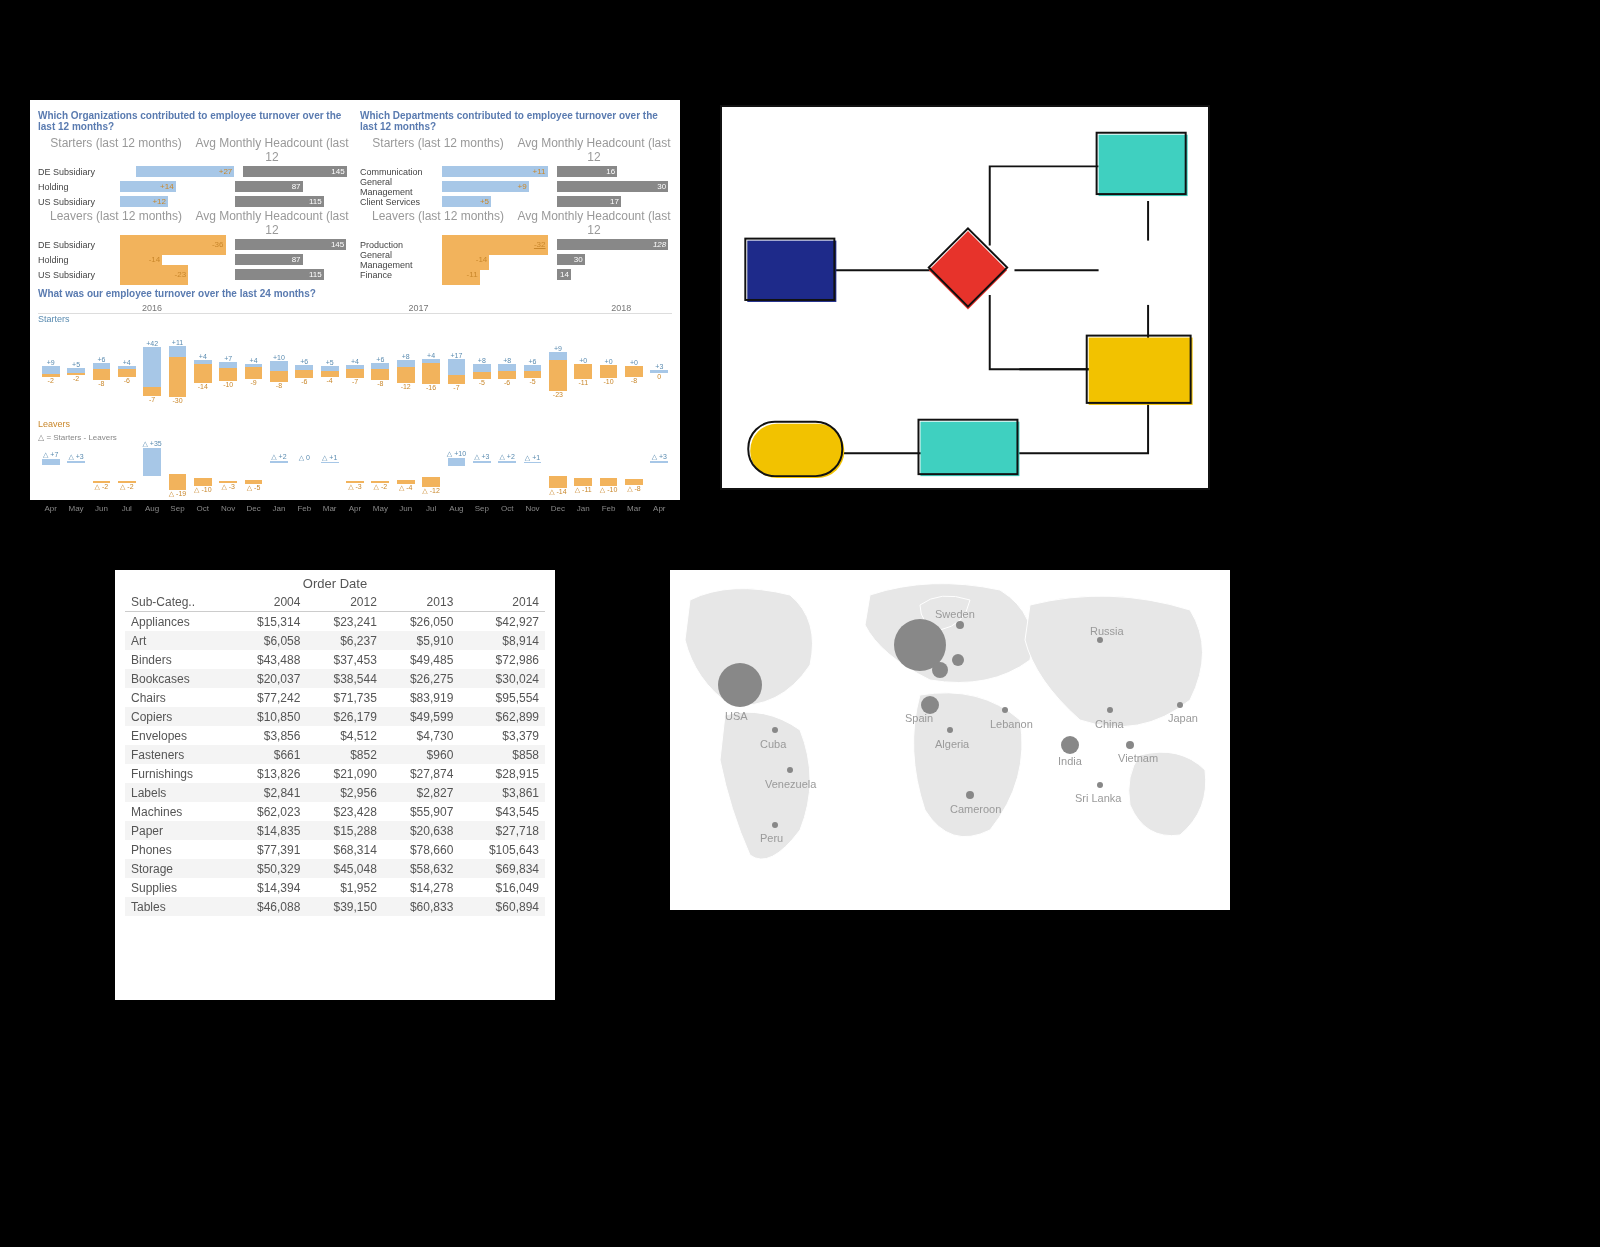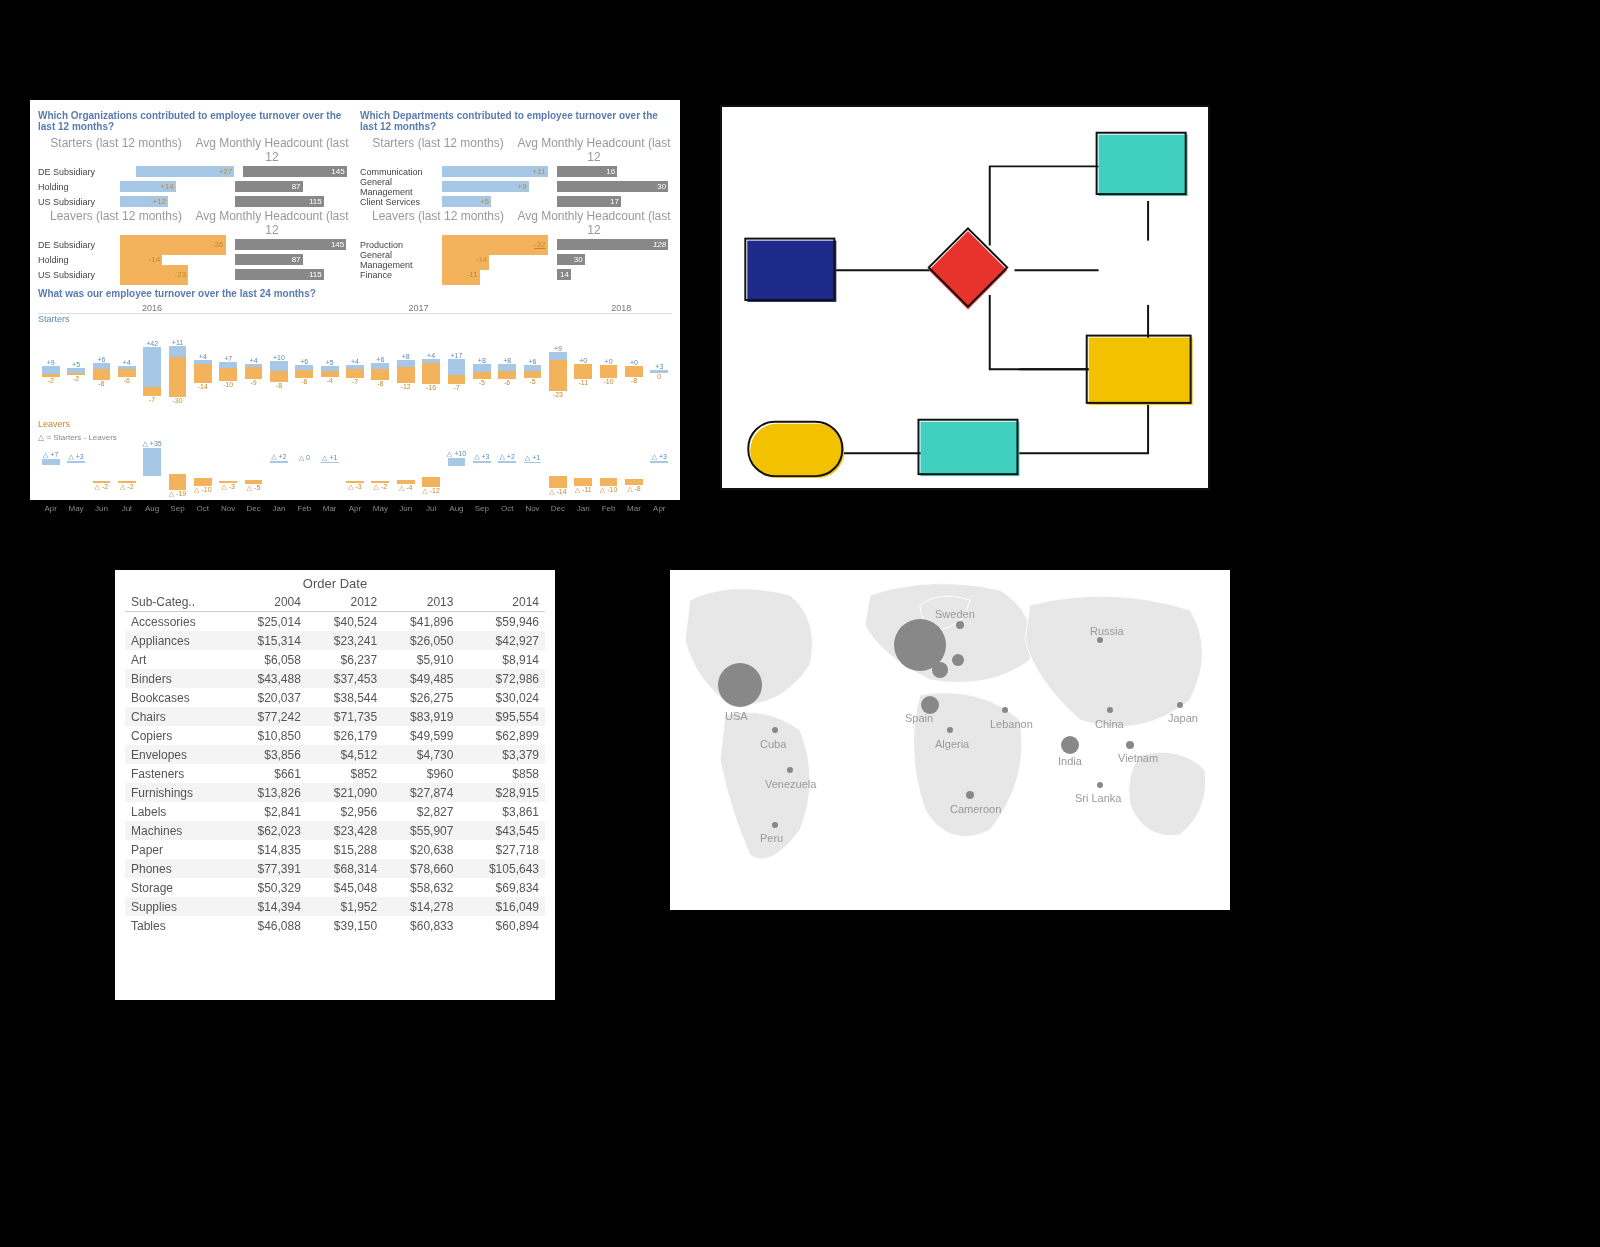--- a/index.html
+++ b/index.html
@@ -559,27 +559,20 @@
         <tr id="thead-row">
           <th>Sub-Categ..</th>
           <th>2004</th>
           <th>2012</th>
           <th>2013</th>
           <th>2014</th>
         </tr>
       </thead>
     <tbody id="tbody">
         <tr>
-          <td>Accessories</td>
-          <td>$25,014</td>
-          <td>$40,524</td>
-          <td>$41,896</td>
-          <td>$59,946</td>
-        </tr>
-        <tr>
           <td>Appliances</td>
           <td>$15,314</td>
           <td>$23,241</td>
           <td>$26,050</td>
           <td>$42,927</td>
         </tr>
         <tr>
           <td>Art</td>
           <td>$6,058</td>
           <td>$6,237</td>

